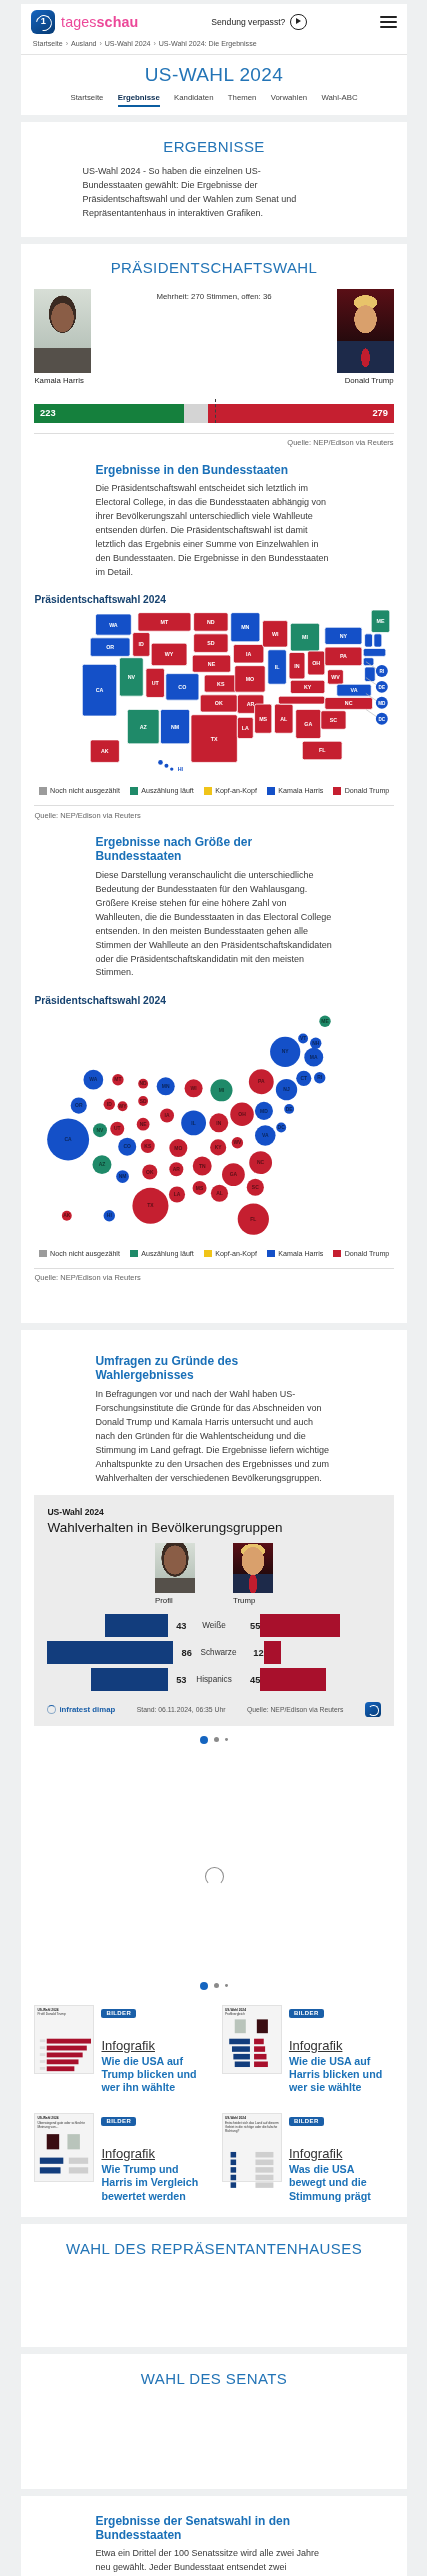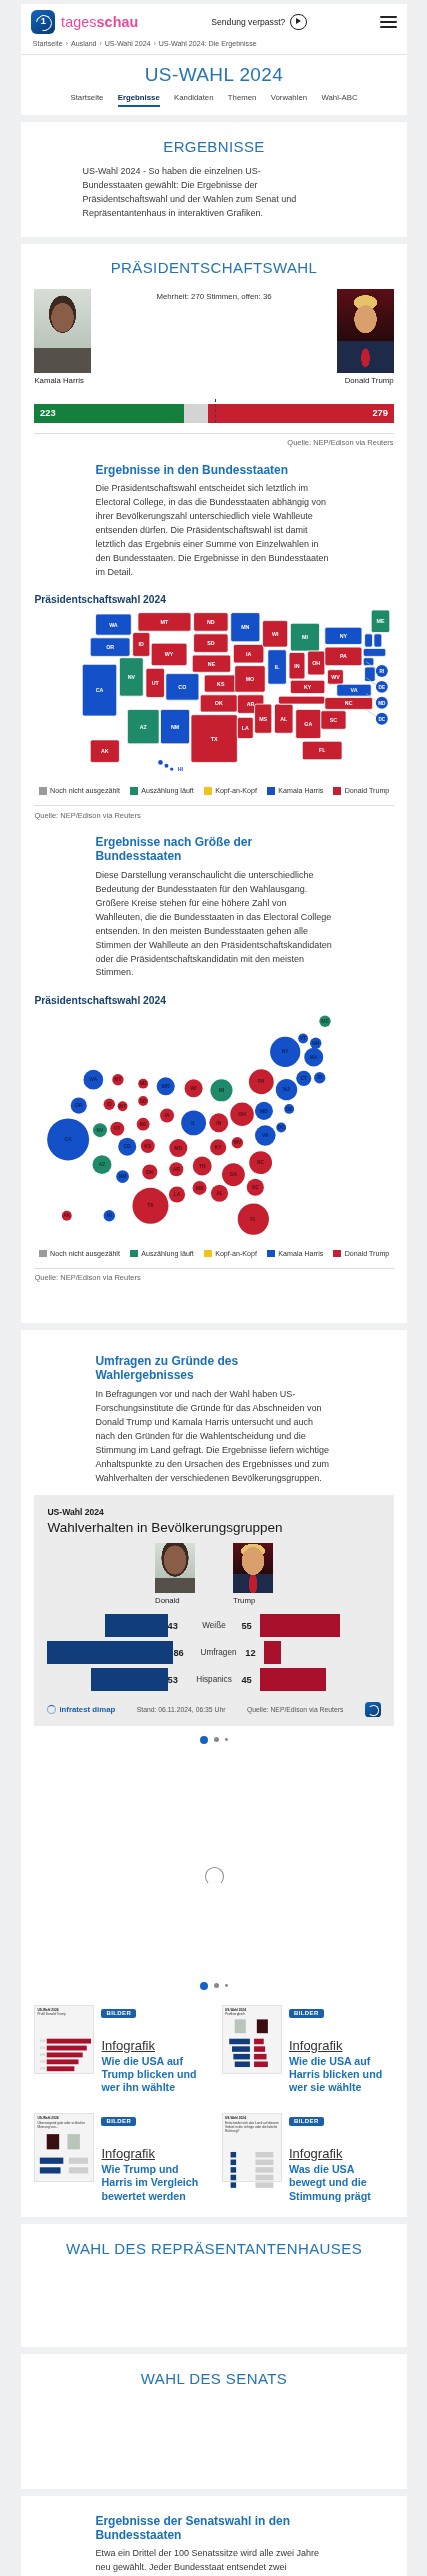--- a/index.html
+++ b/index.html
@@ -65,21 +65,21 @@
   .info-title{font-size:13.5px;color:#1a1a1a;margin-top:2.9px;}
   .info-photos{display:flex;justify-content:center;gap:38px;margin-top:8.6px;}
   .mini-photo{width:40px;height:50px;}
   .info-names{display:flex;justify-content:center;gap:38px;font-size:7.8px;color:#222;margin-top:2.9px;}
   .info-names span{width:40px;}
   .demo-rows{margin-top:8.6px;}
   .demo-row{display:flex;align-items:center;height:24px;margin-bottom:2.9px;}
   .demo-l{width:127px;display:flex;justify-content:flex-end;}
   .demo-r{width:127px;display:flex;justify-content:flex-start;}
   .demo-bar{height:23px;}
-  .demo-num{width:20px;text-align:left;font-size:9.3px;font-weight:bold;color:#222;}
+  .demo-num{width:20px;text-align:right;font-size:9.3px;font-weight:bold;color:#222;}
   .demo-cat{width:58px;text-align:center;font-size:8.2px;color:#333;}
   .info-foot{display:flex;align-items:center;justify-content:space-between;margin-top:10px;font-size:6.8px;color:#555;}
   .dimap{color:#1b5fa8;font-weight:bold;font-size:7.8px;display:flex;align-items:center;gap:2.9px;}
   .dimap i{width:7.1px;height:7.1px;border:1.8px solid #8aa9c8;border-top-color:#1b5fa8;border-radius:50%;display:inline-block;}
   .mini-logo{width:15.7px;height:15.7px;border-radius:3.6px;background:linear-gradient(145deg,#1565c0,#063a73);position:relative;}
   .mini-logo:before{content:"";position:absolute;left:3.6px;top:3.6px;width:8.6px;height:8.6px;border:1.1px solid #fff;border-radius:50%;border-left-color:transparent;}
   .dots{display:flex;justify-content:center;align-items:center;gap:5.7px;margin:10px 0;}
   .dot{border-radius:50%;background:#8a8a8a;cursor:pointer;}
   .dot.d1{width:7.8px;height:7.8px;background:#1565c0;}
   .dot.d2{width:5px;height:5px;}
@@ -399,41 +399,41 @@
     </div>
 
     <div class="info-box">
       <div class="info-kicker">US-Wahl 2024</div>
       <div class="info-title">Wahlverhalten in Bevölkerungsgruppen</div>
       <div class="info-photos">
         <div class="mini-photo ph-harris"></div>
         <div class="mini-photo ph-trump"></div>
       </div>
       <div class="info-names">
-        <span>Donald</span>
+        <span>Profil</span>
         <span>Trump</span>
       </div>
       <div class="demo-rows">
           <div class="demo-row">
       <div class="demo-l">
               <div class="demo-bar" style="width:63px;background:#123d7d"></div>
             </div>
       <div class="demo-num">43</div>
       <div class="demo-cat">Weiße</div>
       <div class="demo-num">55</div>
       <div class="demo-r">
               <div class="demo-bar" style="width:80px;background:#a8102c"></div>
             </div>
     </div>
           <div class="demo-row">
       <div class="demo-l">
               <div class="demo-bar" style="width:126px;background:#123d7d"></div>
             </div>
       <div class="demo-num">86</div>
-      <div class="demo-cat">Umfragen</div>
+      <div class="demo-cat">Schwarze</div>
       <div class="demo-num">12</div>
       <div class="demo-r">
               <div class="demo-bar" style="width:17.5px;background:#a8102c"></div>
             </div>
     </div>
           <div class="demo-row">
       <div class="demo-l">
               <div class="demo-bar" style="width:77px;background:#123d7d"></div>
             </div>
       <div class="demo-num">53</div>

